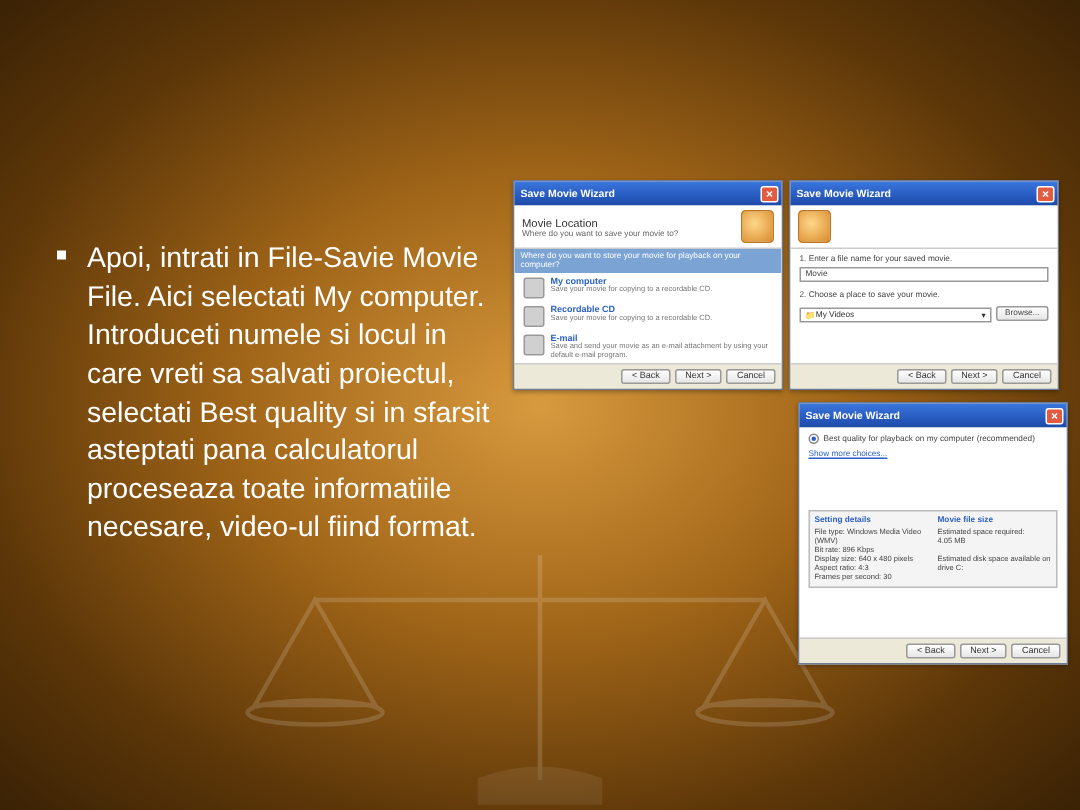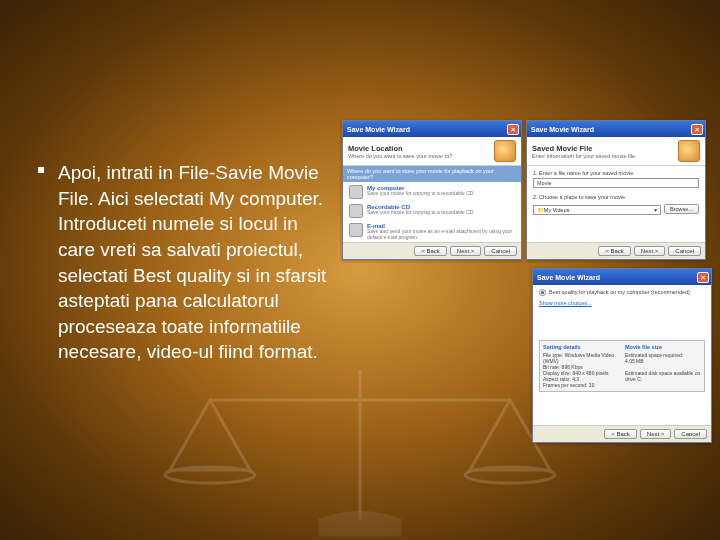--- a/index.html
+++ b/index.html
@@ -88,21 +88,21 @@
   }
   .wiz-header {
     background: #fff;
     padding: 3px 5px;
     display: flex;
     justify-content: space-between;
     align-items: center;
     border-bottom: 1px solid #ccc;
   }
   .wiz-header .txt { font-size: 7px; }
-  .wiz-header .title { font-weight: bold; color: #333; font-size: 7.5px; }
+  .wiz-header .title { font-weight: normal; color: #333; font-size: 7.5px; }
   .wiz-header .sub { color: #666; font-size: 5.5px; }
   .wiz-icon {
     width: 22px;
     height: 22px;
     border-radius: 3px;
     background: radial-gradient(circle at 40% 40%, #ffd78a, #d98a2a);
     border: 1px solid #c07820;
   }
   .wiz-body {
     flex: 1;
@@ -257,24 +257,20 @@
       <span class="btn">Cancel</span>
     </div>
   </div>
 
   <div class="shot shot2">
     <div class="titlebar">
       <span>Save Movie Wizard</span>
       <span class="x">×</span>
     </div>
     <div class="wiz-header">
-      <div class="txt">
-        <div class="title">Saved Movie File</div>
-        <div class="sub">Enter information for your saved movie file.</div>
-      </div>
       <div class="wiz-icon"></div>
     </div>
     <div class="wiz-body">
       <div>1. Enter a file name for your saved movie.</div>
       <div class="input-line" style="display:flex;align-items:center;padding:0 3px;">
           <span>Movie</span>
         </div>
       <div style="height:6px"></div>
       <div>2. Choose a place to save your movie.</div>
       <div class="browse-row">

